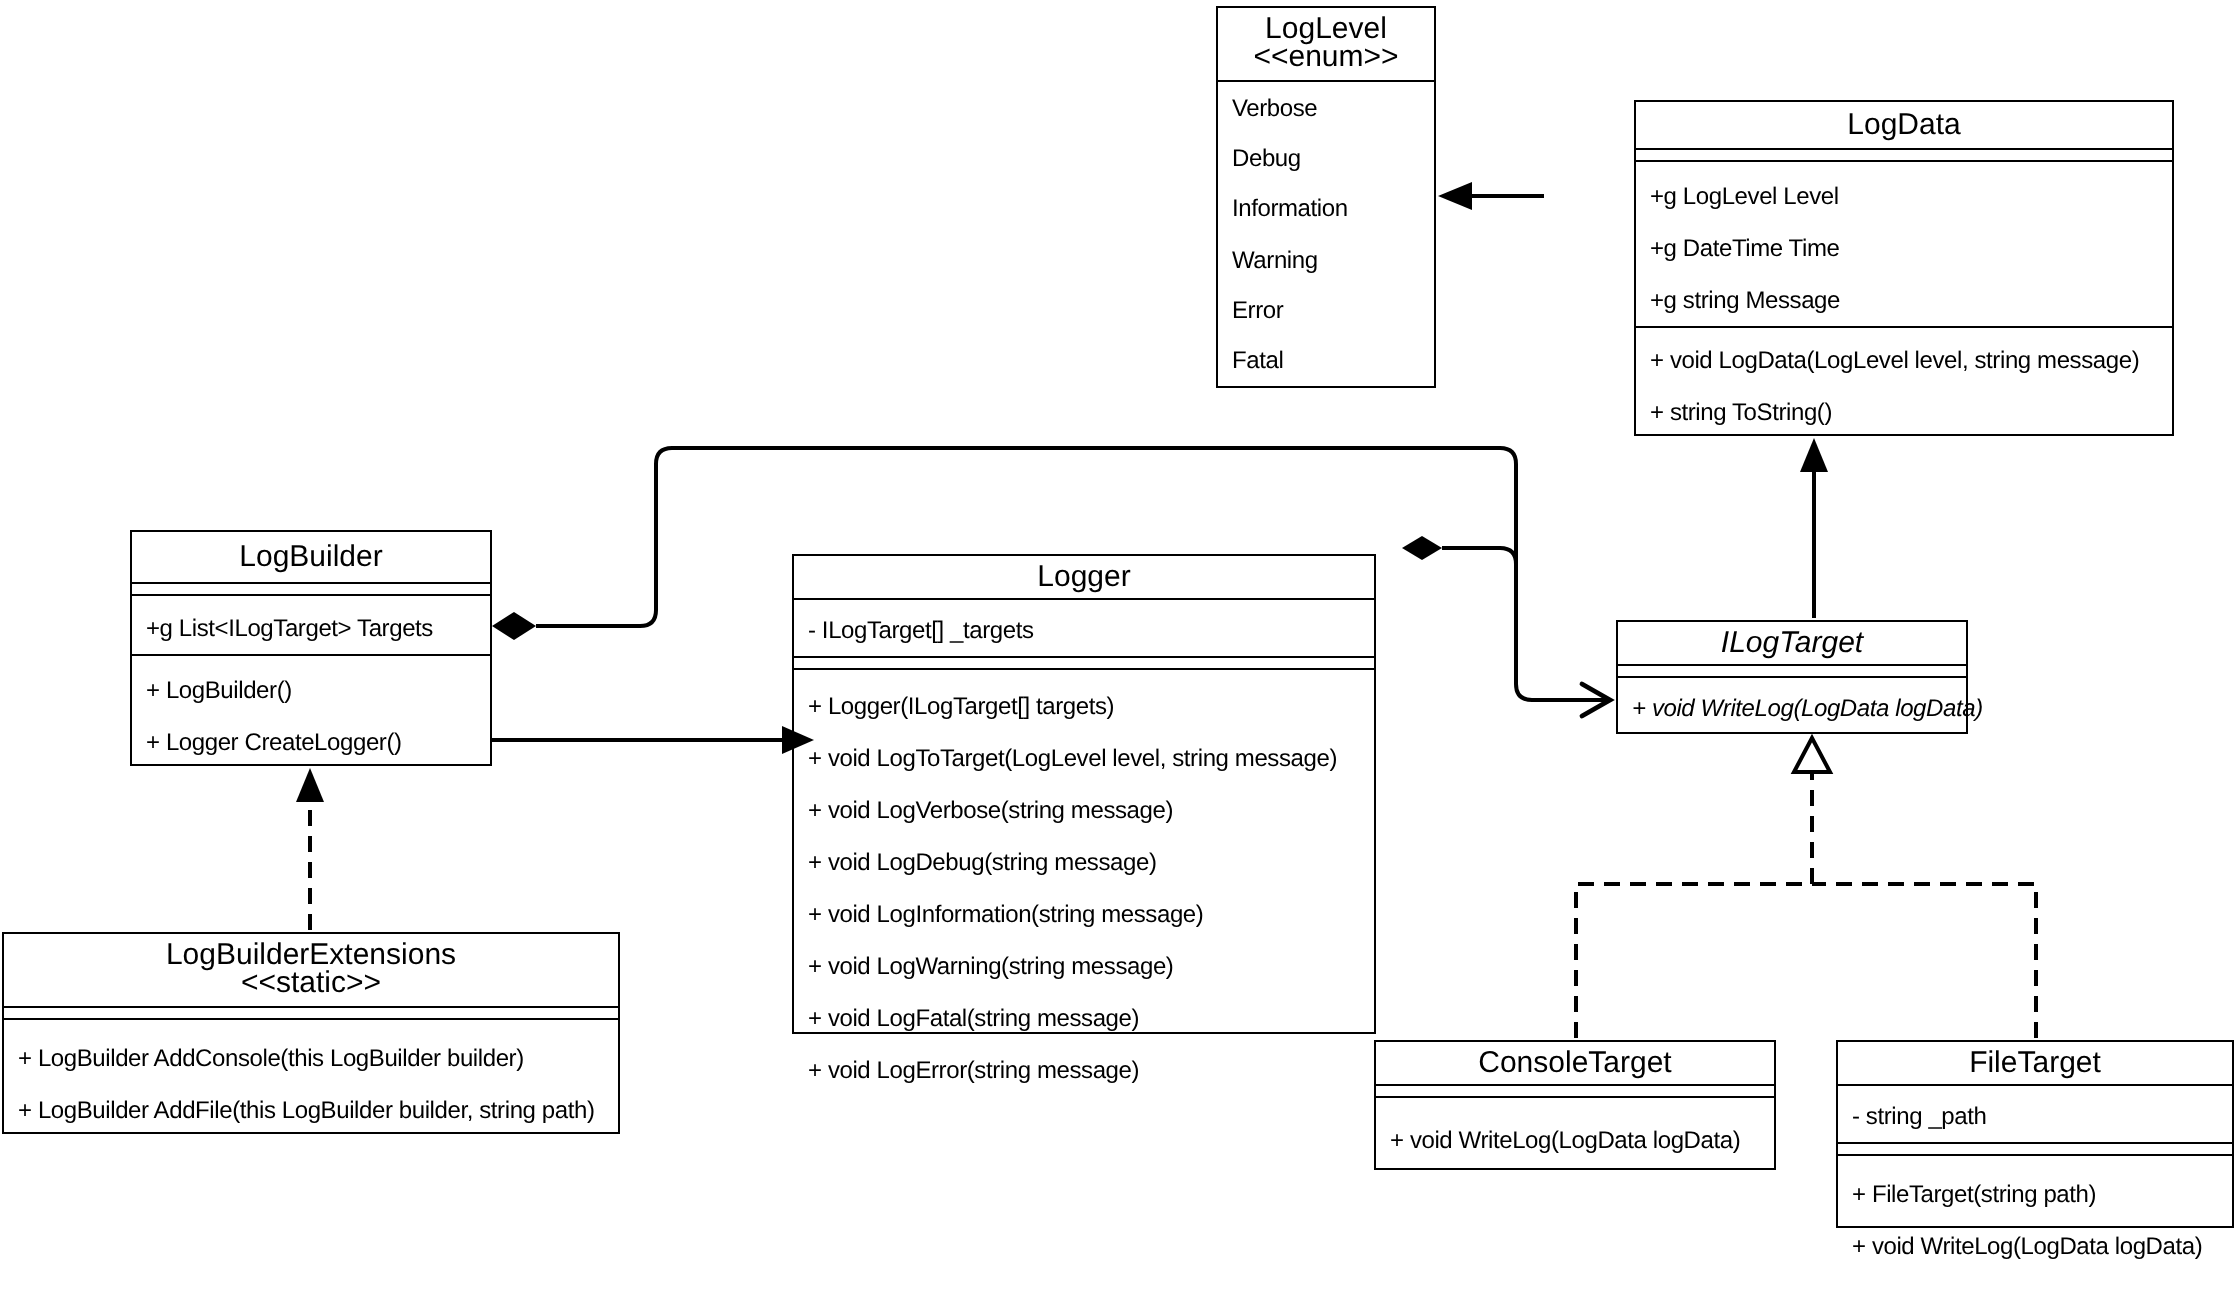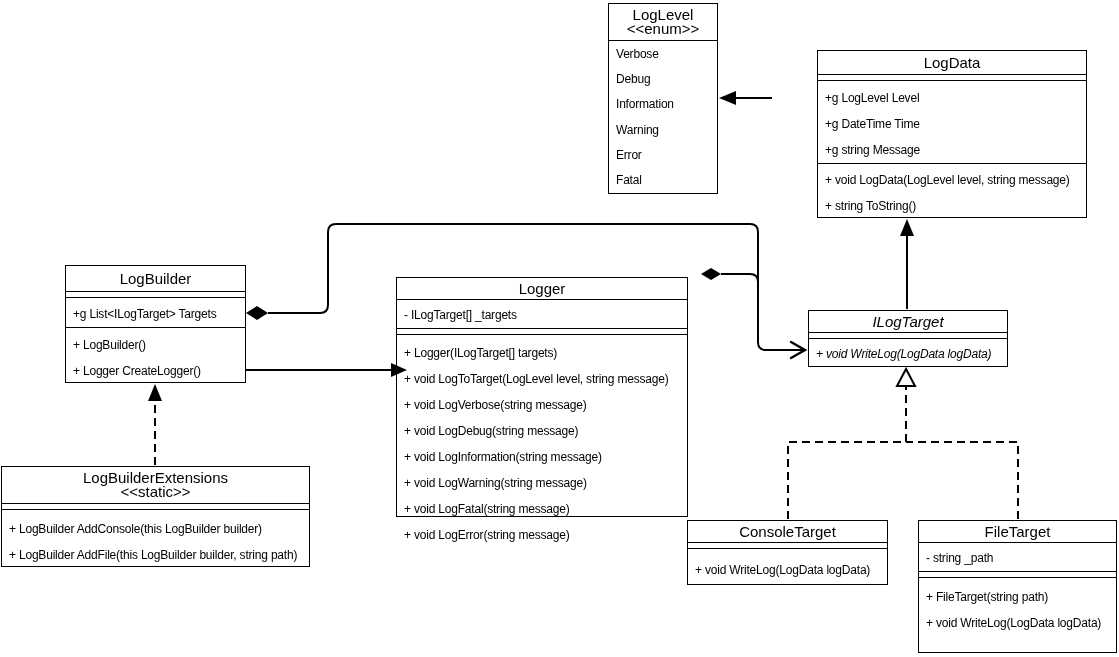--- a/index.html
+++ b/index.html
@@ -111,41 +111,41 @@
       <div>LogBuilderExtensions</div>
       <div>&lt;&lt;static&gt;&gt;</div>
     </div>
     <div class="sep d"></div>
     <div class="comp" style="padding-top:6px;">
       <div class="row">+ LogBuilder AddConsole(this LogBuilder builder)</div>
       <div class="row">+ LogBuilder AddFile(this LogBuilder builder, string path)</div>
     </div>
   </div>
 
-  <div class="cls" style="left:808px; top:310px; width:200px; height:57px;">
+  <div class="cls" style="left:808px; top:310px; width:176px; height:57px;">
     <div class="title it" style="height:21px;">
       <div>ILogTarget</div>
     </div>
     <div class="sep d"></div>
     <div class="comp" style="padding-top:2px;">
       <div class="row it">+ void WriteLog(LogData logData)</div>
     </div>
   </div>
 
   <div class="cls" style="left:687px; top:520px; width:201px; height:65px;">
     <div class="title" style="height:21px;">
       <div>ConsoleTarget</div>
     </div>
     <div class="sep d"></div>
     <div class="comp" style="padding-top:8px;">
       <div class="row">+ void WriteLog(LogData logData)</div>
     </div>
   </div>
 
-  <div class="cls" style="left:918px; top:520px; width:199px; height:133px;">
+  <div class="cls" style="left:918px; top:520px; width:199px; height:94px;">
     <div class="title" style="height:21px;">
       <div>FileTarget</div>
     </div>
     <div class="sep"></div>
     <div class="comp" style="padding-top:2px;">
       <div class="row">- string _path</div>
     </div>
     <div class="sep d"></div>
     <div class="comp" style="padding-top:6px;">
       <div class="row">+ FileTarget(string path)</div>

